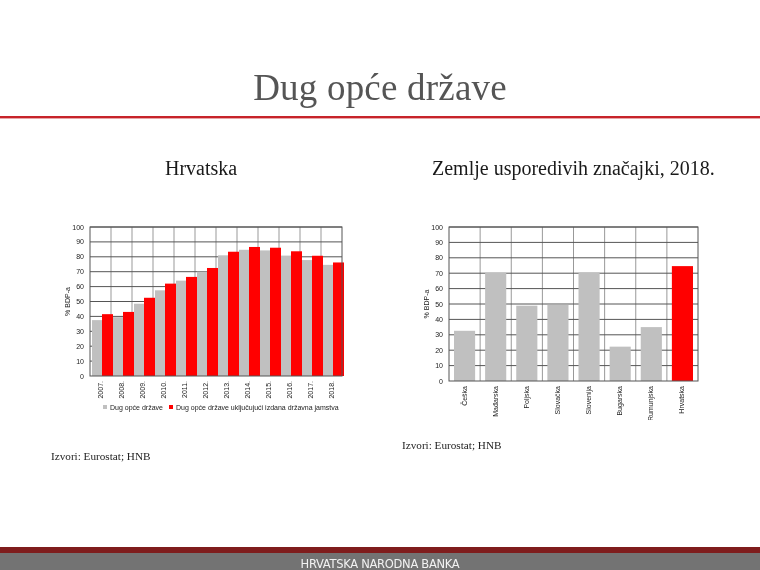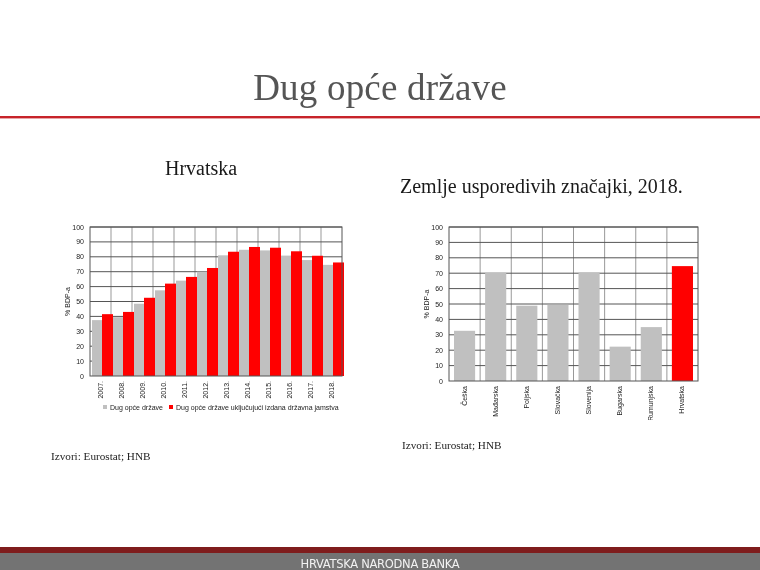--- a/index.html
+++ b/index.html
@@ -15,21 +15,21 @@
   .footer { position:absolute; left:0; top:547px; width:760px; height:23px; background:#737373; border-top:6px solid #7f1d1d; color:#f2f2f2; font-family:"DejaVu Sans", sans-serif; font-size:11.5px; text-align:center; line-height:23px; letter-spacing:-0.3px; }
 </style>
 </head>
 <body>
 
 <div class="title">Dug opće države</div>
 <div class="rule"></div>
 <div class="rule2"></div>
 
 <div class="subtitle" style="left:165px;">Hrvatska</div>
-<div class="subtitle" style="left:400px;margin-top:18px;">Zemlje usporedivih značajki, 2018.</div>
+<div class="subtitle" style="left:432px;">Zemlje usporedivih značajki, 2018.</div>
 
 <svg class="chart" id="chart-left" style="left:0;top:215px;" width="380" height="205">
     <line x1="111" x2="111" y1="12" y2="161" stroke="#999" stroke-width="1"></line>
     <line x1="132" x2="132" y1="12" y2="161" stroke="#999" stroke-width="1"></line>
     <line x1="153" x2="153" y1="12" y2="161" stroke="#999" stroke-width="1"></line>
     <line x1="174" x2="174" y1="12" y2="161" stroke="#999" stroke-width="1"></line>
     <line x1="195" x2="195" y1="12" y2="161" stroke="#999" stroke-width="1"></line>
     <line x1="216" x2="216" y1="12" y2="161" stroke="#999" stroke-width="1"></line>
     <line x1="237" x2="237" y1="12" y2="161" stroke="#999" stroke-width="1"></line>
     <line x1="258" x2="258" y1="12" y2="161" stroke="#999" stroke-width="1"></line>

